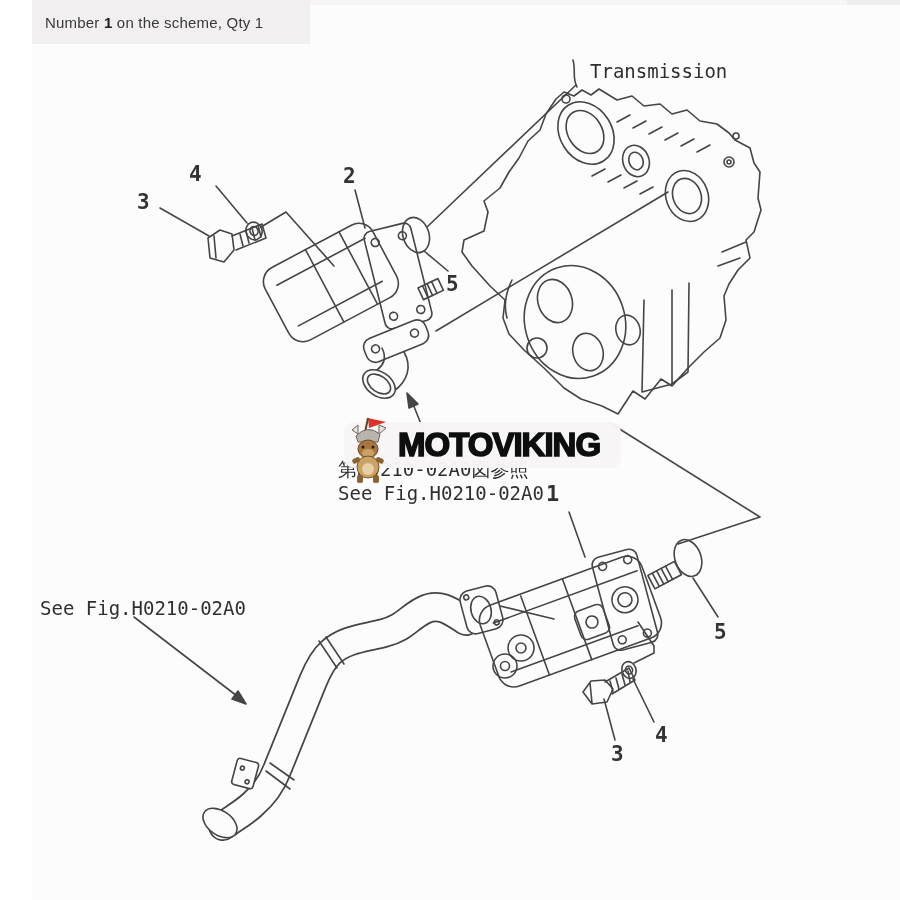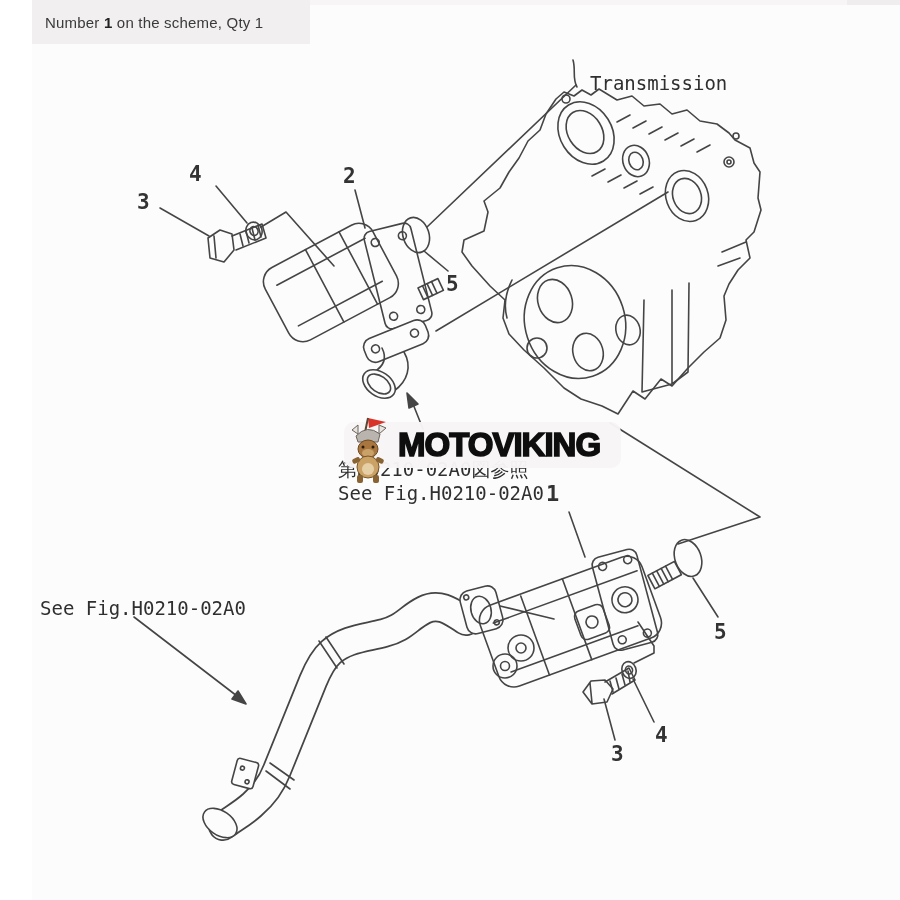--- a/index.html
+++ b/index.html
@@ -205,21 +205,21 @@
       <path d="M572,699 L583,740"></path>
     </g>
 
     <g>
       <ellipse cx="597" cy="670" rx="7" ry="8.5" transform="rotate(-20 597 670)"></ellipse>
       <ellipse cx="597" cy="670" rx="3.5" ry="4" transform="rotate(-20 597 670)"></ellipse>
       <path d="M601,679 L622,722"></path>
     </g>
   </svg>
 
-  <div class="t" style="left:558px;top:72px;font-size:19px;">Transmission</div>
+  <div class="t" style="left:558px;top:60px;font-size:19px;">Transmission</div>
 
   <div class="t" style="left:306px;top:457px;font-size:19px;">第H0210-02A0図参照</div>
   <div class="t" style="left:306px;top:482px;font-size:19px;">See Fig.H0210-02A0</div>
 
   <div class="t" style="left:8px;top:597px;font-size:19px;">See Fig.H0210-02A0</div>
 
   <div class="callout" style="left:514px;top:481px;font-size:22px;">1</div>
   <div class="callout" style="left:311px;top:164px;">2</div>
   <div class="callout" style="left:105px;top:190px;">3</div>
   <div class="callout" style="left:157px;top:162px;">4</div>

